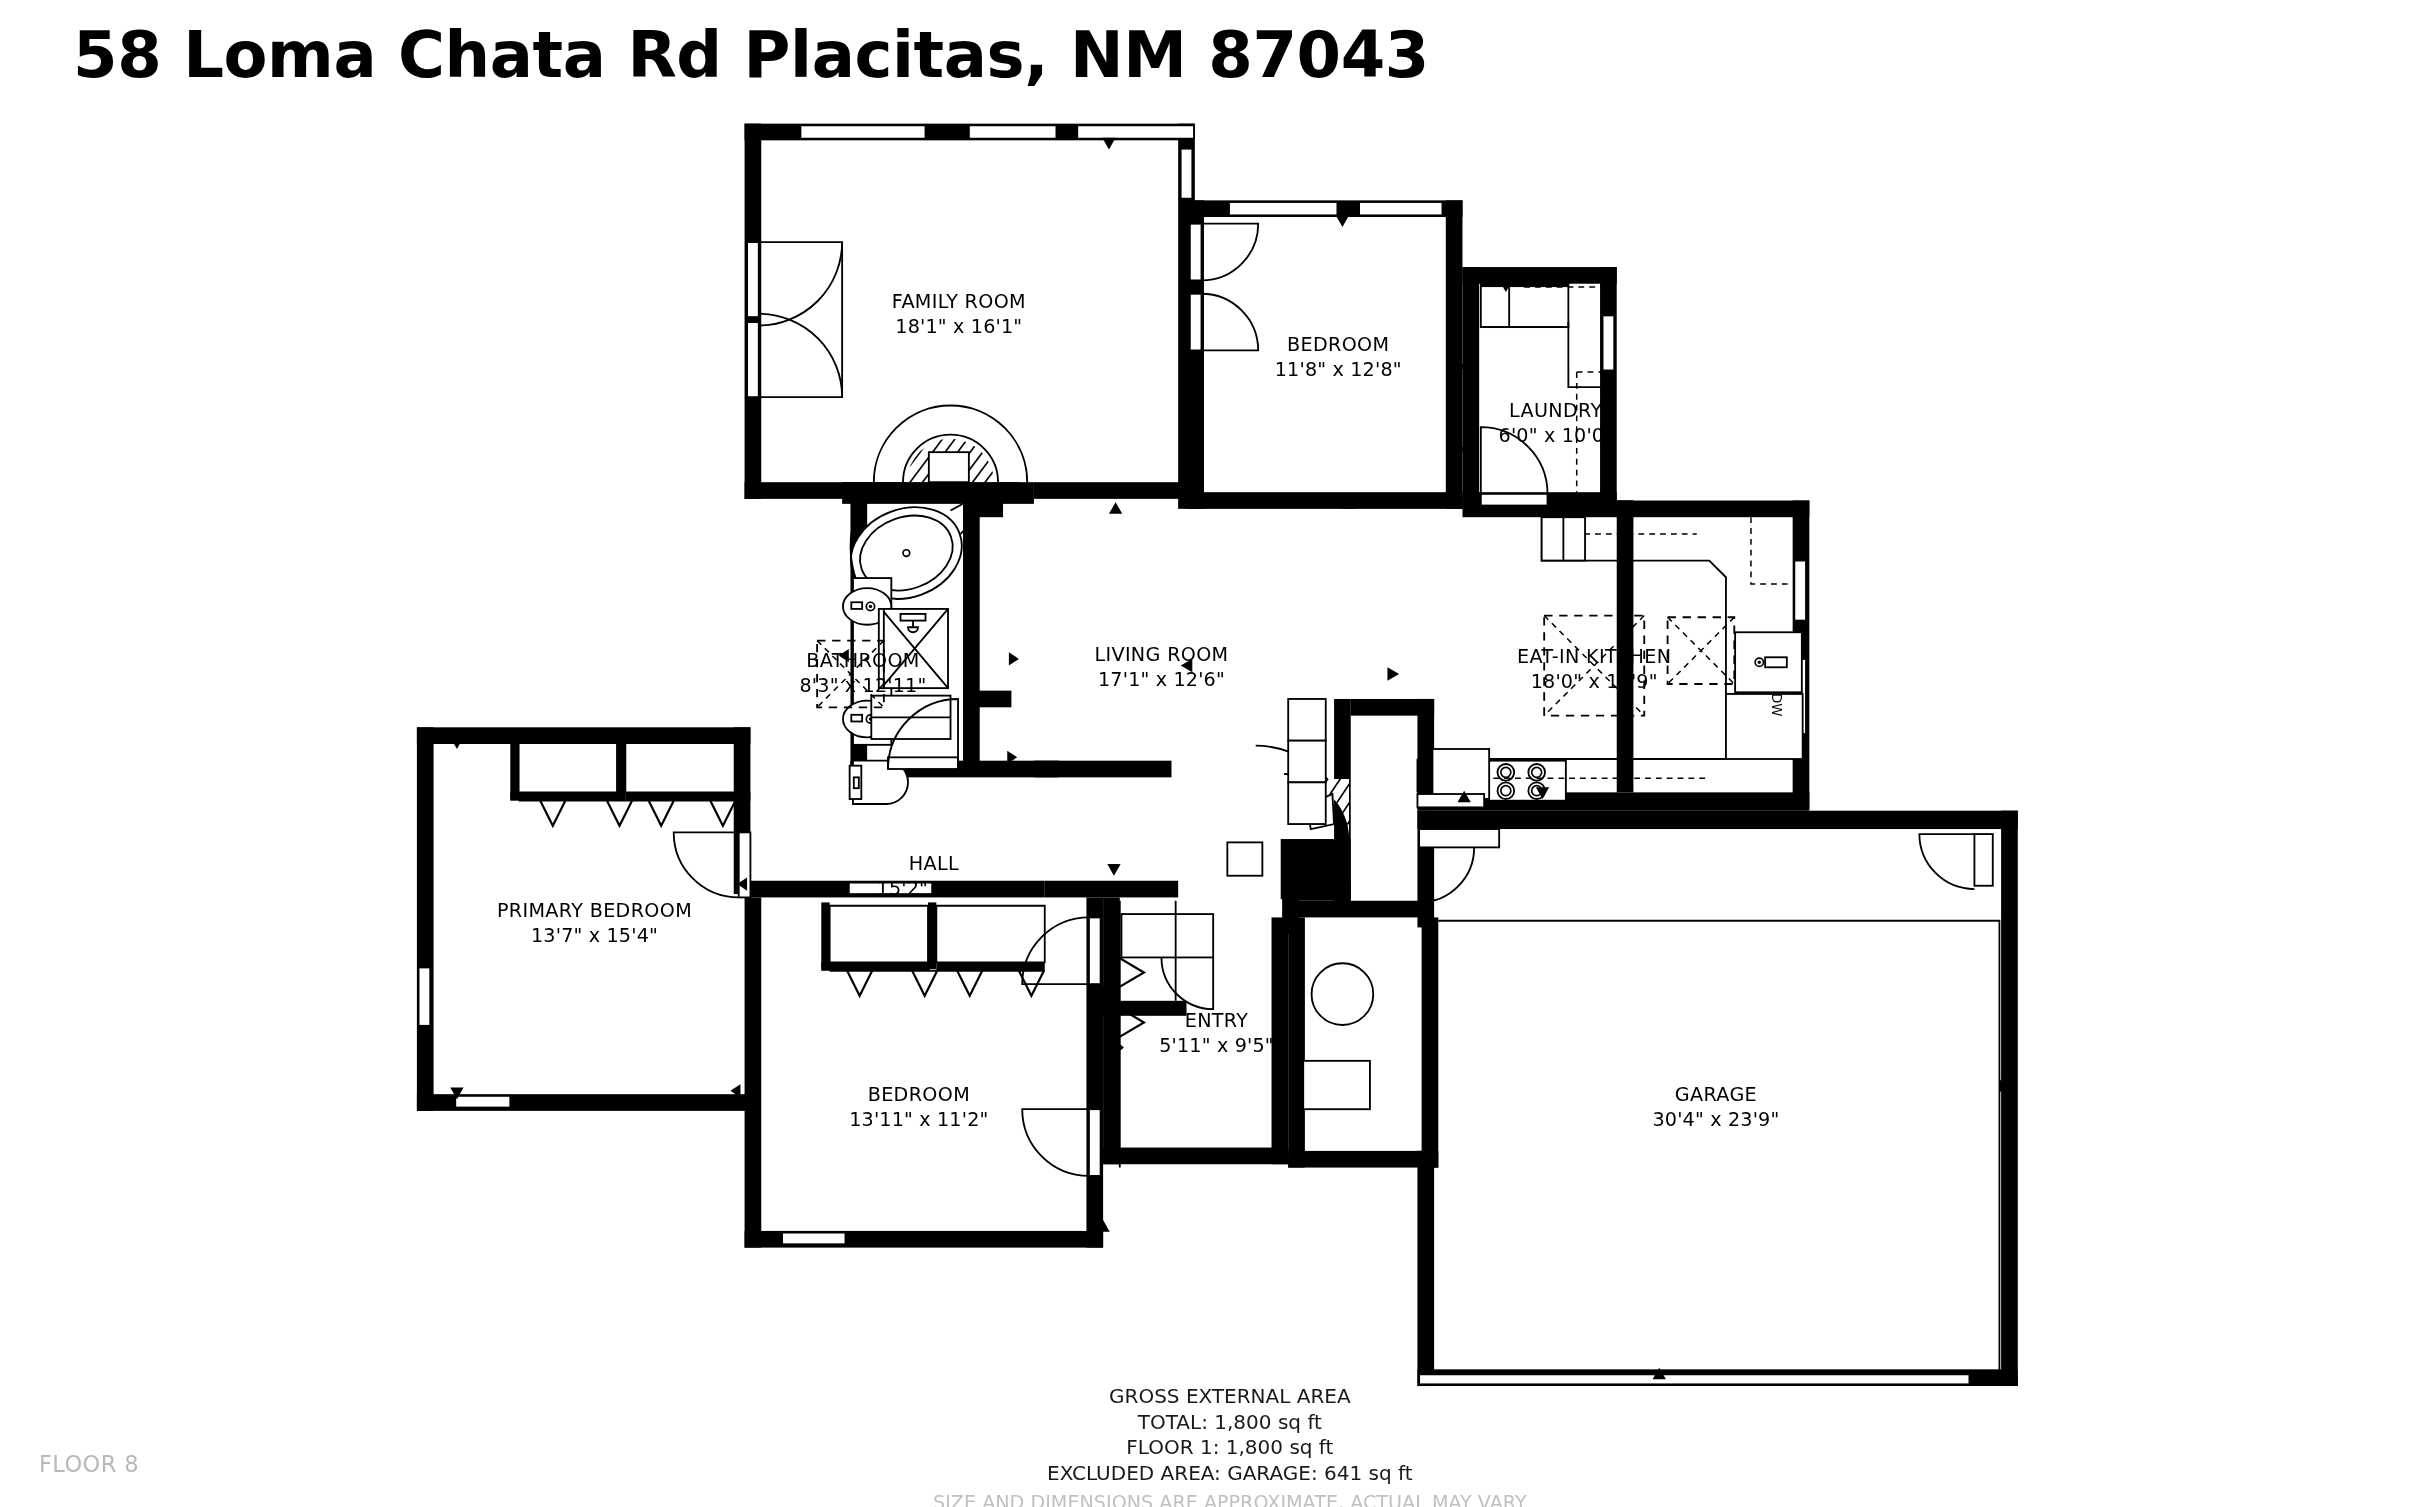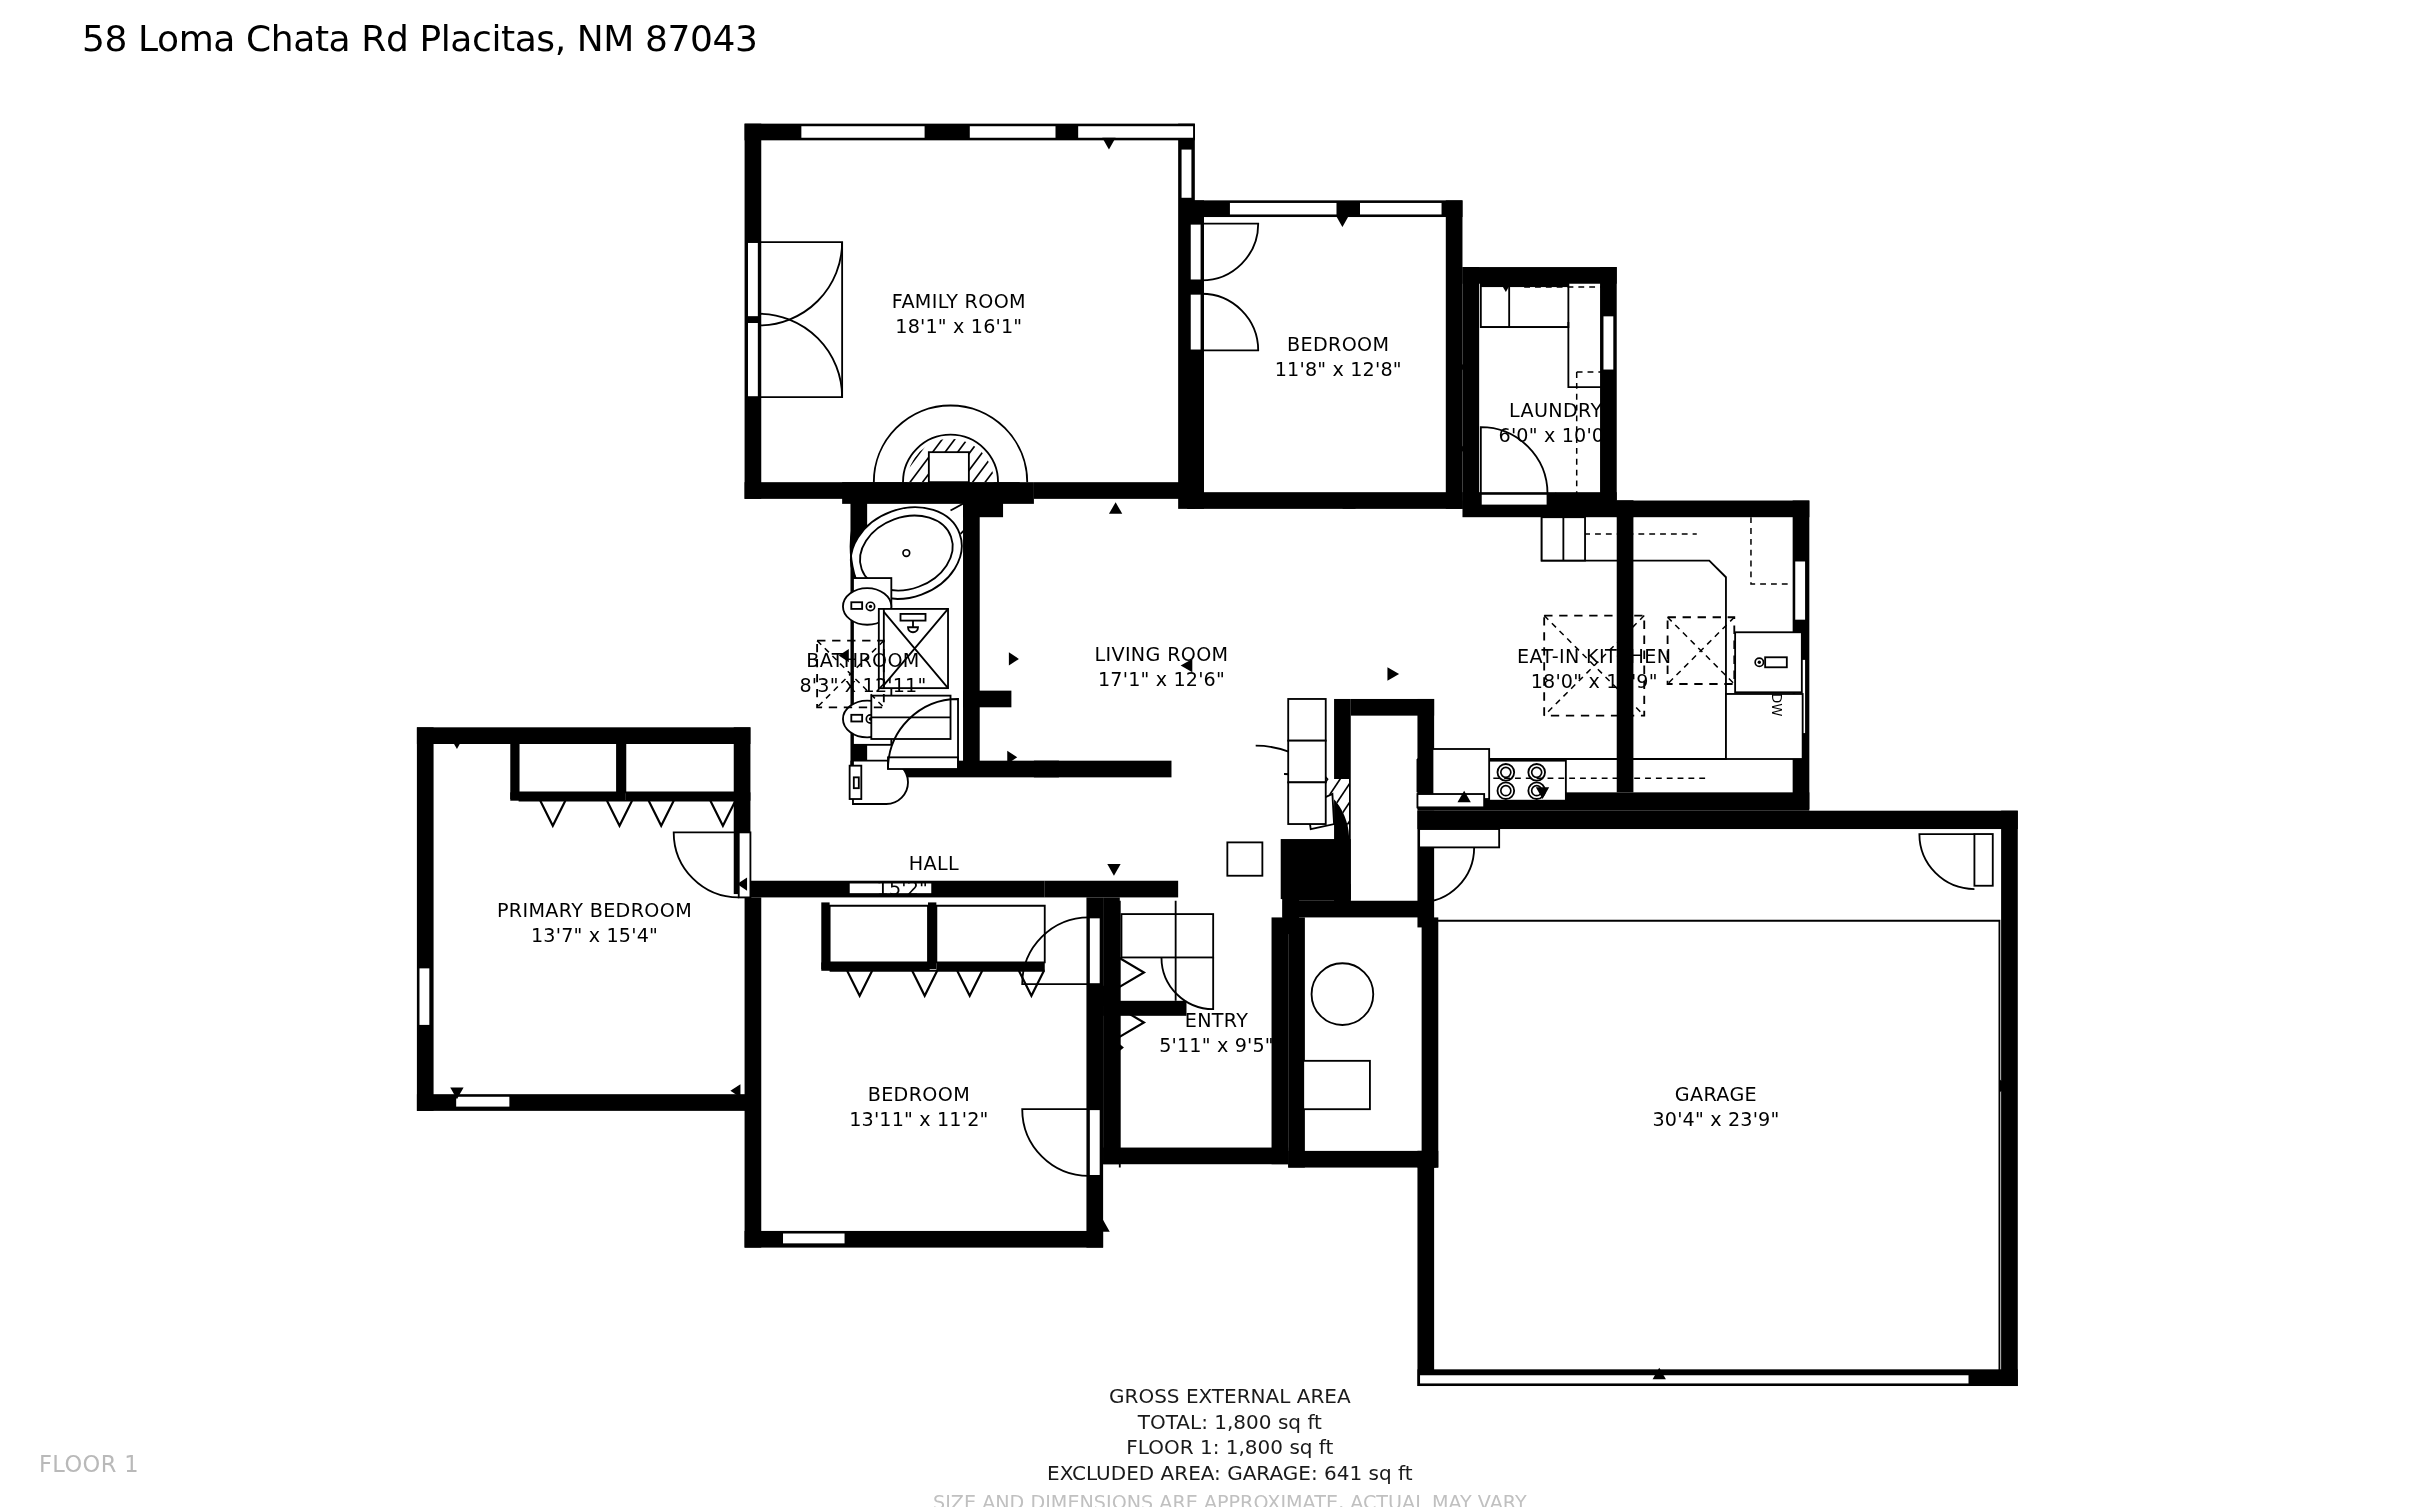--- a/index.html
+++ b/index.html
@@ -9,25 +9,25 @@
   }
   body {
     width: 2413px;
     height: 1508px;
     position: relative;
     font-family: "DejaVu Sans", sans-serif;
     overflow: hidden;
   }
   #page-title {
     position: absolute;
-    left: 82px;
+    left: 73px;
     top: 18.3px;
     font-family: "DejaVu Sans", sans-serif;
-    font-size: 36px;
-    font-weight: 400;
+    font-size: 64px;
+    font-weight: 700;
     letter-spacing: -0.4px;
     color: #000000;
     white-space: nowrap;
   }
   #floor-tag {
     position: absolute;
     left: 39px;
     top: 1451px;
     font-family: "DejaVu Sans", sans-serif;
     font-size: 22.5px;
@@ -79,21 +79,21 @@
   .fixt { fill: #ffffff; stroke: #000000; stroke-width: 2.2; }
   .dash { fill: none; stroke: #000000; stroke-width: 2.2; stroke-dasharray: 10 8; }
   .dashsm { fill: none; stroke: #000000; stroke-width: 1.8; stroke-dasharray: 7 6; }
   .arc { fill: none; stroke: #000000; stroke-width: 2.2; }
   .marker { fill: #000000; }
 </style>
 </head>
 <body>
 
 <div id="page-title">58 Loma Chata Rd Placitas, NM 87043</div>
-<div id="floor-tag">FLOOR 1</div>
+<div id="floor-tag">FLOOR 8</div>
 
 <svg id="plan-svg" viewBox="0 0 2894 1808">
 
   <g>
 
     <rect class="wall" x="893" y="148" width="20" height="450"></rect>
     <rect class="wall" x="893" y="148" width="540" height="20"></rect>
     <rect class="wall" x="1413" y="148" width="20" height="462"></rect>
     <rect class="wall" x="893" y="578" width="330" height="20"></rect>
     <rect class="wall" x="1010" y="578" width="230" height="26"></rect>

